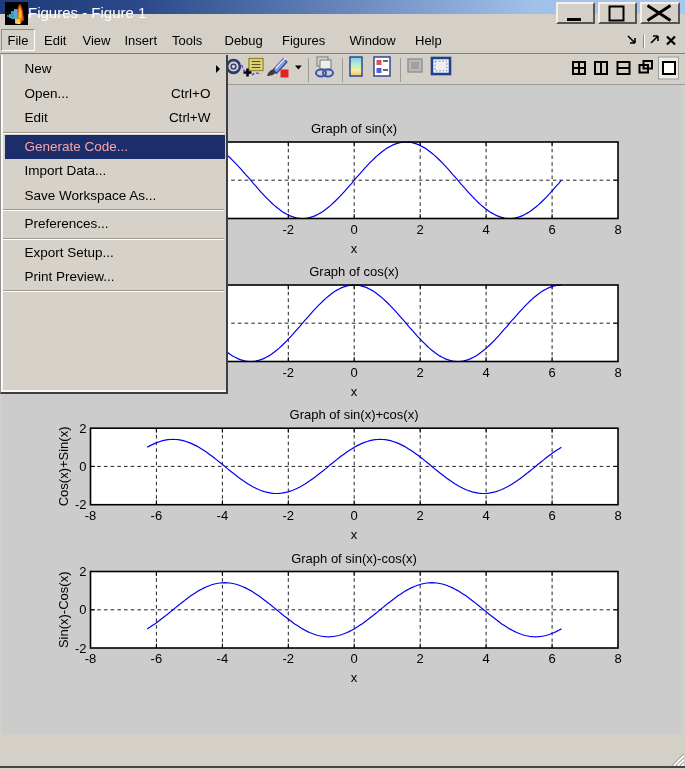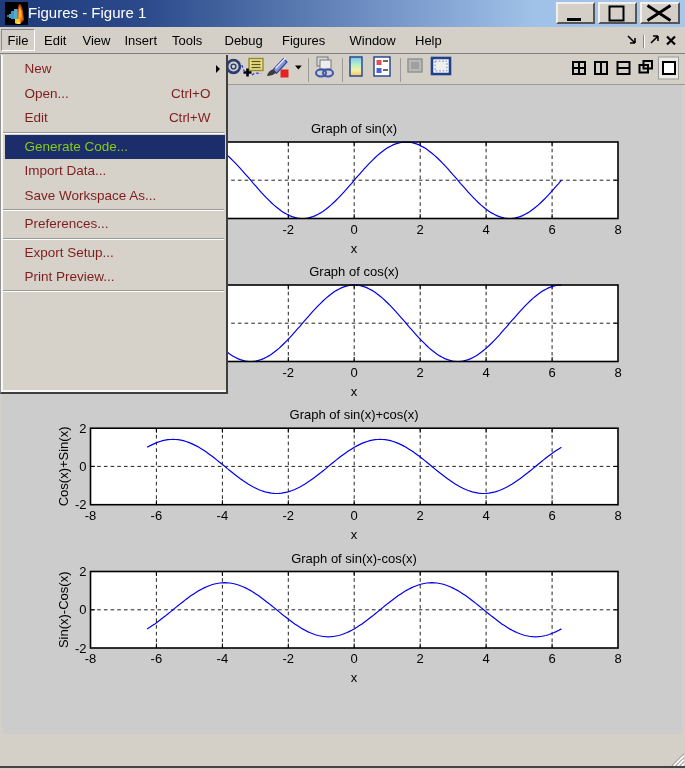--- a/index.html
+++ b/index.html
@@ -1,16 +1,16 @@
 <!DOCTYPE html>
 <html><head><meta charset="utf-8"><style>
 * { margin:0; padding:0; box-sizing:border-box; }
 html,body { width:685px; height:769px; font-family:"Liberation Sans",sans-serif; overflow:hidden; }
 body { position:relative; background:#d4d0c8; }
-#titlebar { position:absolute; left:0; top:0; width:685px; height:27px;
+#titlebar { position:absolute; left:0; top:0; width:685px; height:14px;
   background:linear-gradient(to right,#1d3a7a 0%,#2c4a8b 21%,#4a6ba5 37%,#7a9acc 59%,#a0c2e8 78%,#a7c7ed 100%); }
 #ticon { position:absolute; left:4.5px; top:2px; width:23px; height:23px; background:#000; }
 #ttext { position:absolute; left:28px; top:4px; color:#fff; font-size:15px; }
 .wbtn { position:absolute; top:2px; height:22px; background:#d4d0c8;
   border-top:2px solid #f2f0ec; border-left:2px solid #f2f0ec;
   border-right:2px solid #555; border-bottom:2px solid #555; }
 #menubar { position:absolute; left:0; top:27px; width:685px; height:26.5px; background:#d4d0c8;
   border-bottom:1px solid #7e7e7e;padding-left:32px; }
 .mbi { position:absolute; top:6px; font-size:13px; color:#000; }
 #filebox { position:absolute; left:1px; top:1.5px; width:33.5px; height:22.5px;
@@ -18,23 +18,23 @@
   border-bottom:1px solid #fff; border-right:1px solid #fff; }
 #toolbar { position:absolute; left:0; top:53.5px; width:685px; height:31.5px; background:#d4d0c8;
   border-bottom:1px solid #9a9a9a; }
 .tsep { position:absolute; top:4px; height:24px; width:1px; background:#9a9a9a; }
 #canvas { position:absolute; left:1.5px; top:85px; width:680.5px; height:649px; background:#cccccc; }
 #statusbar { position:absolute; left:0; top:734px; width:685px; height:32px; background:#d4d0c8; }
 #botline { position:absolute; left:0; top:766px; width:685px; height:2px; background:#454545; }
 #menu { position:absolute; left:0; top:55px; width:227.5px; height:338.5px; background:#d6d2ca; z-index:10;
   border-left:1px solid #949494; border-right:2px solid #3e3e3e; border-bottom:2px solid #3e3e3e;
   box-shadow:inset 2px -2px 0 #faf8f4; padding:2.4px 3px 2px 4px; }
-.mitem { position:relative; height:24.4px; line-height:24.4px; font-size:13.5px; color:#7f1d1d; padding-left:19.5px; }
+.mitem { position:relative; height:24.4px; line-height:24.4px; font-size:13.5px; color:#000000; padding-left:19.5px; }
 .mitem .accel { position:absolute; right:12px; }
-.mitem.sel { background:#1b2d6b; color:#84cc16; margin-right:-2px; margin-left:0; padding-left:19.5px; }
+.mitem.sel { background:#1b2d6b; color:#fca5a5; margin-right:-2px; margin-left:0; padding-left:19.5px; }
 .msep { height:4.2px; position:relative; }
 .msep div { position:absolute; left:-2px; right:-1px; top:1px; height:0; border-top:1px solid #9c9a92; border-bottom:1px solid #fff; }
 .subarrow { position:absolute; right:3px; top:7.6px; width:0; height:0;
   border-left:4.6px solid #000; border-top:4.4px solid transparent; border-bottom:4.4px solid transparent; }
 </style></head><body>
 <div id="canvas"></div>
 <svg id="plots" width="685" height="769" viewBox="0 0 685 769" style="position:absolute;left:0;top:0;z-index:2">
 <rect x="90.5" y="142.0" width="527.5" height="76.5" fill="#ffffff"></rect>
 <line x1="156.4" y1="142.0" x2="156.4" y2="218.5" stroke="#222" stroke-width="1" stroke-dasharray="3.6,3.1"></line>
 <line x1="222.4" y1="142.0" x2="222.4" y2="218.5" stroke="#222" stroke-width="1" stroke-dasharray="3.6,3.1"></line>

